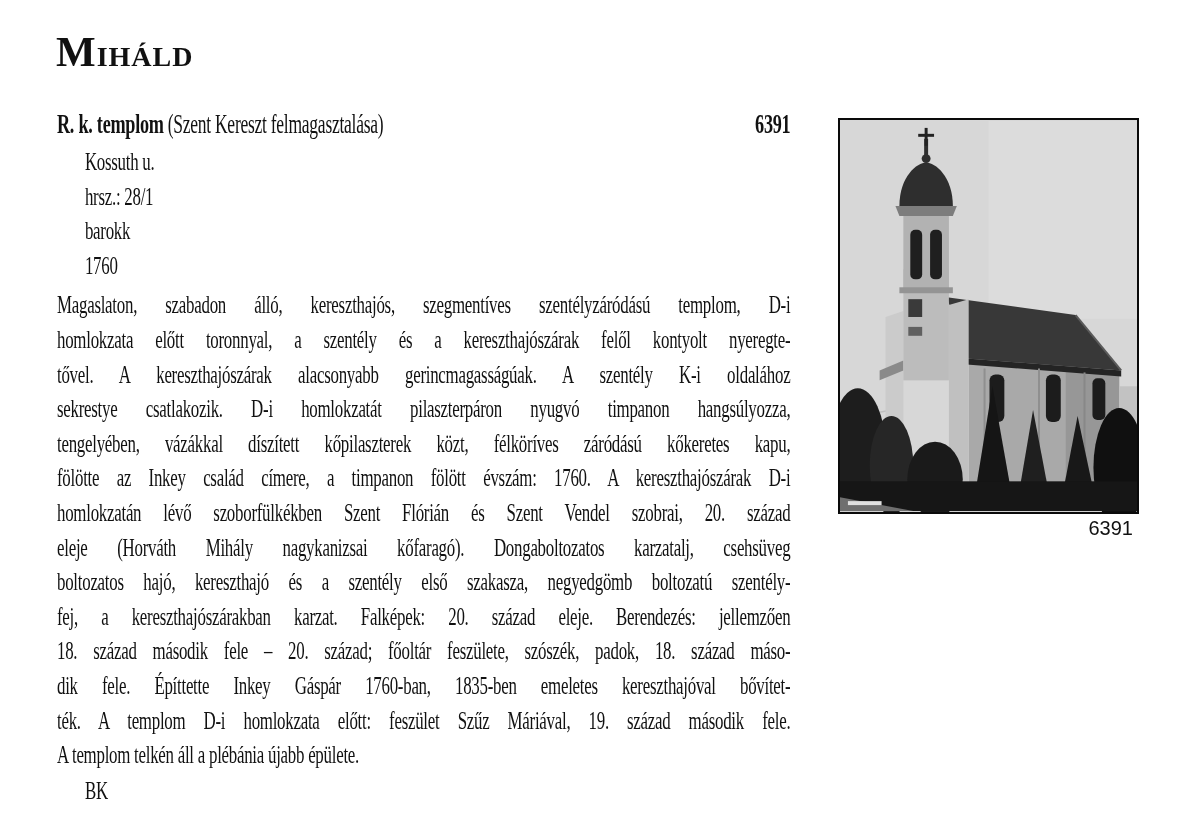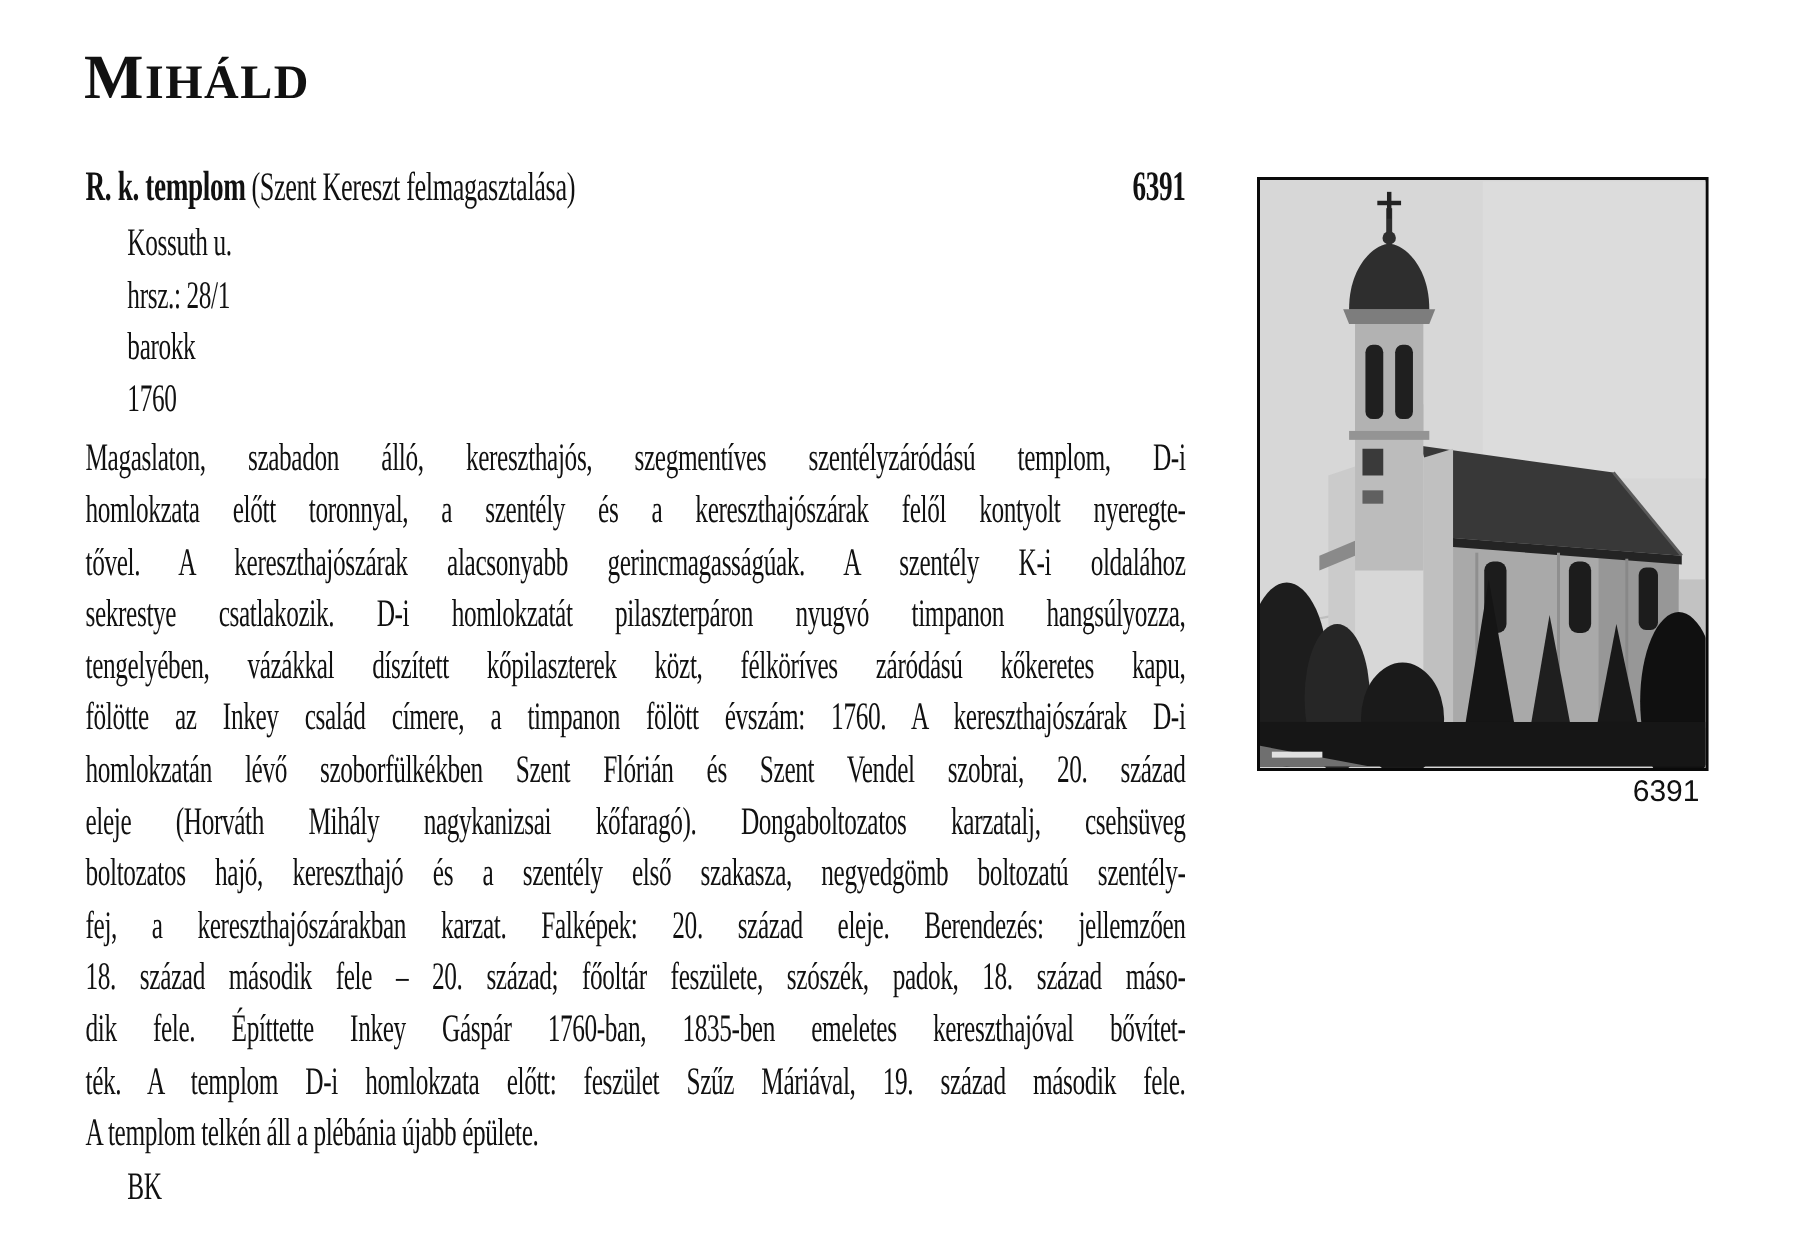--- a/index.html
+++ b/index.html
@@ -11,21 +11,21 @@
     font-family:"Liberation Serif", serif;
     color:#111;
   }
   
   .title{
     position:absolute;left:56px;top:30px;
     font-weight:bold;letter-spacing:1px;
     white-space:nowrap;
   }
   .title .cap{font-size:42px;line-height:44px;}
-  .title .rest{font-size:32px;line-height:44px;margin-top:16px;}
+  .title .rest{font-size:28px;line-height:44px;margin-top:16px;}
   
   .text-col{
     position:absolute;left:57px;top:106px;
     width:1130px;
     transform:scaleX(0.649);
     transform-origin:top left;
     font-size:26px;
     letter-spacing:-0.4px;
     line-height:34.6px;
   }

